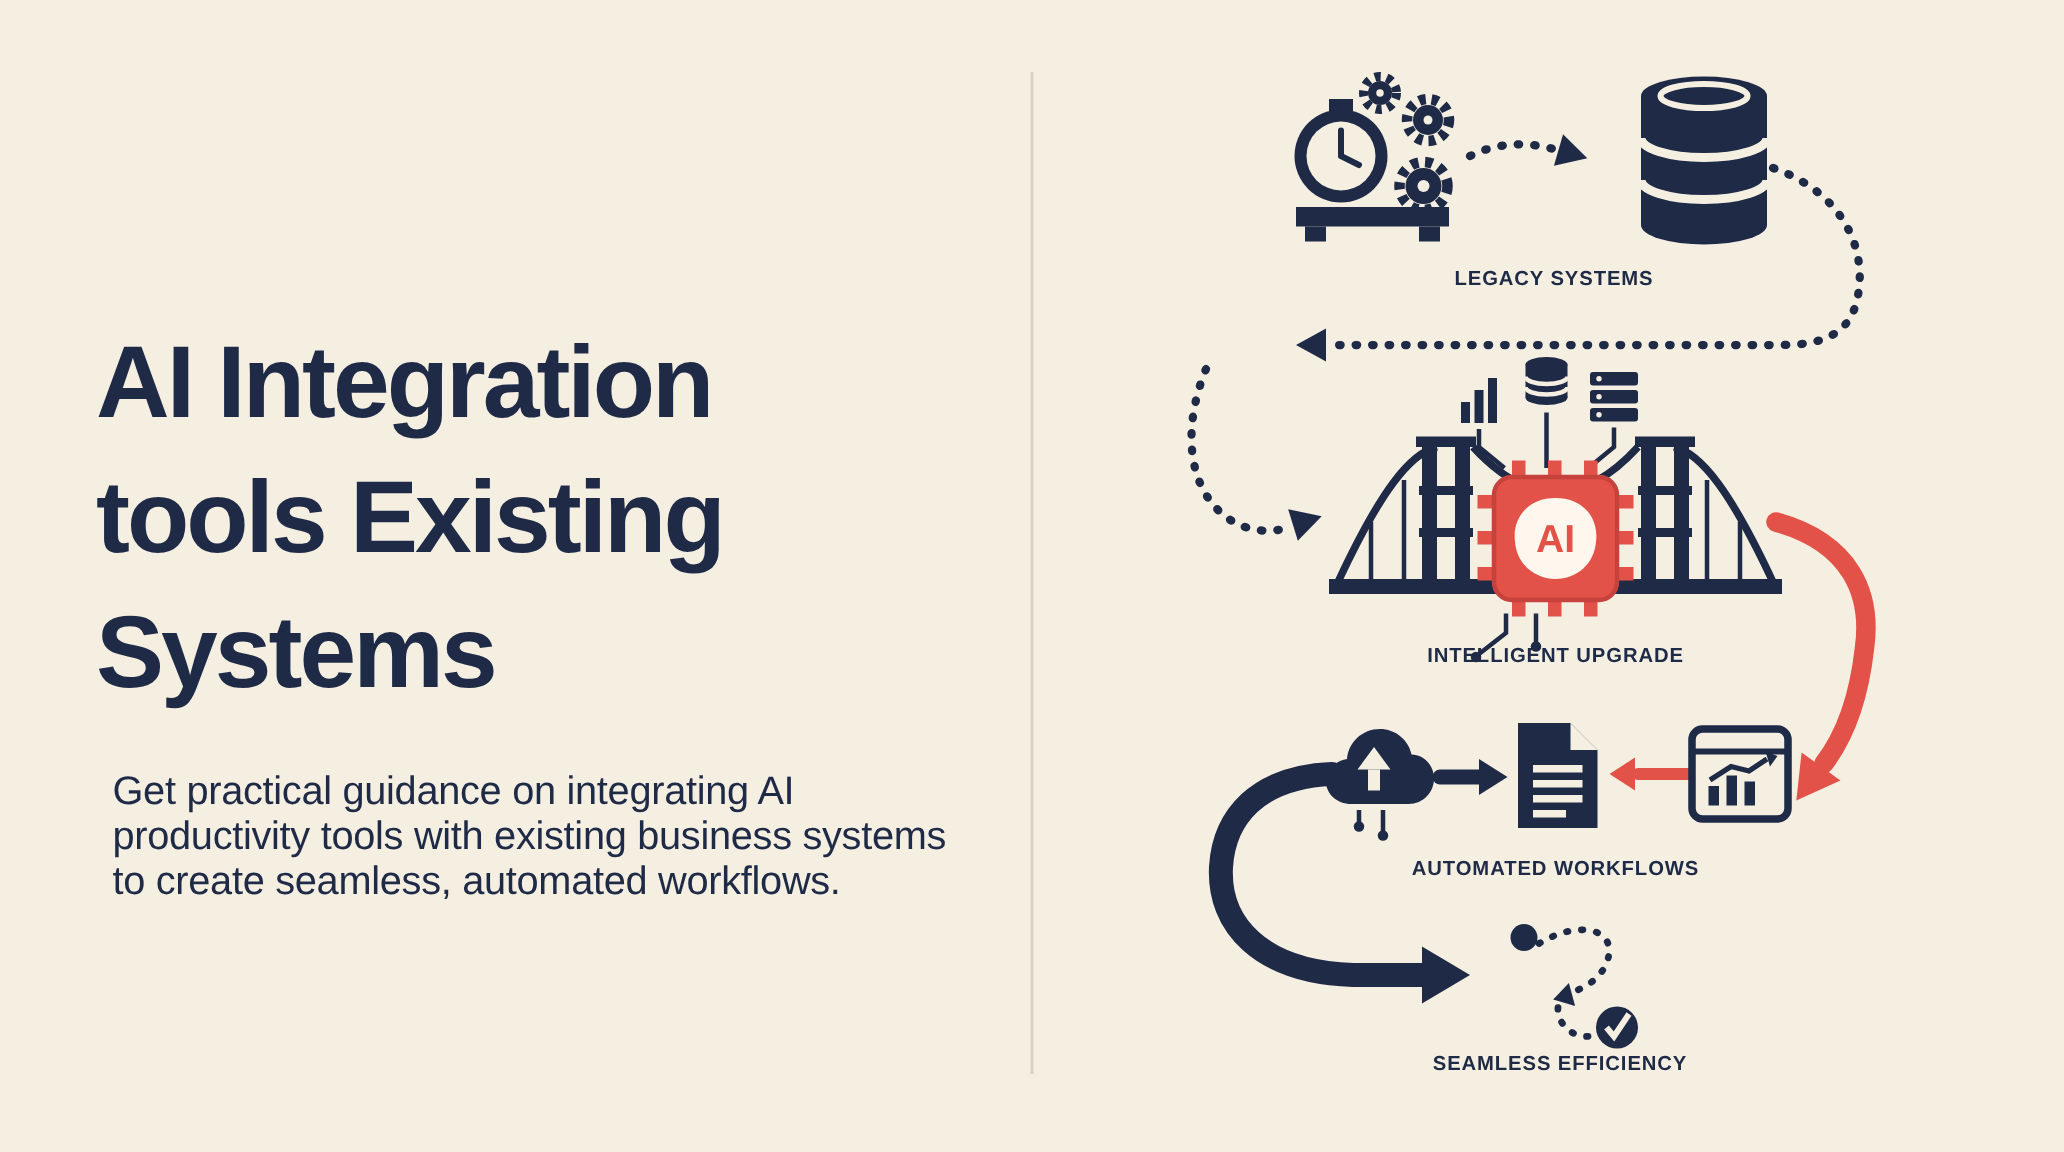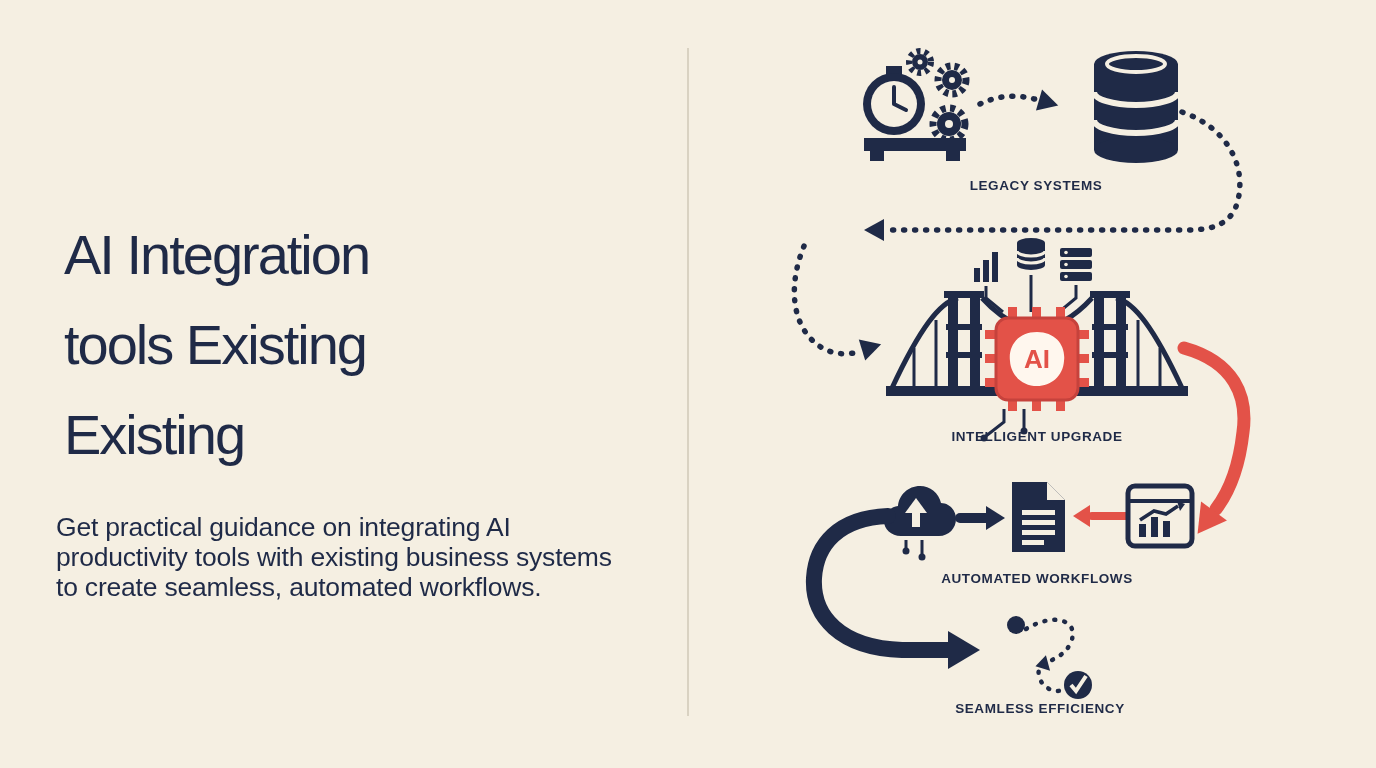--- a/index.html
+++ b/index.html
@@ -7,25 +7,25 @@
   body{
     width:1376px;height:768px;overflow:hidden;
     background:var(--background,#f5efe2);
     font-family:"Liberation Sans",sans-serif;
   }
   .canvas{position:relative;width:1376px;height:768px;background:var(--background,#f5efe2);}
 
   .left-panel{position:absolute;left:64px;top:210px;width:580px;}
   .title{
     margin:0;color:var(--ink,#1f2a47);
-    font-size:56px;line-height:90px;font-weight:400;letter-spacing:-2px;
+    font-size:68px;line-height:90px;font-weight:700;letter-spacing:-2px;
   }
   .title-line{display:block;}
   .description{
-    position:absolute;left:56px;top:512px;width:560px;
+    position:absolute;left:75px;top:512px;width:560px;
     margin:0;color:var(--ink,#1f2a47);
     font-size:26.5px;line-height:30px;font-weight:500;letter-spacing:-0.2px;
   }
   .divider{
     position:absolute;left:687px;top:48px;width:2px;height:668px;
     background:var(--divider,#d9d2c2);
   }
   .diagram{position:absolute;left:686px;top:0;width:690px;height:768px;}
 
   
@@ -51,21 +51,21 @@
 </style>
 </head>
 <body>
 
 <div class="canvas">
 
   <section class="left-panel">
     <h1 class="title">
       <span class="title-line">AI Integration</span>
       <span class="title-line">tools Existing</span>
-      <span class="title-line">Existing</span>
+      <span class="title-line">Systems</span>
     </h1>
   </section>
   <p class="description">Get practical guidance on integrating AI productivity tools with existing business systems to create seamless, automated workflows.</p>
 
   <div class="divider"></div>
 
   <svg class="diagram" viewBox="0 0 690 768" xmlns="http://www.w3.org/2000/svg">
 
     <g transform="translate(172,42)">
       <g>

